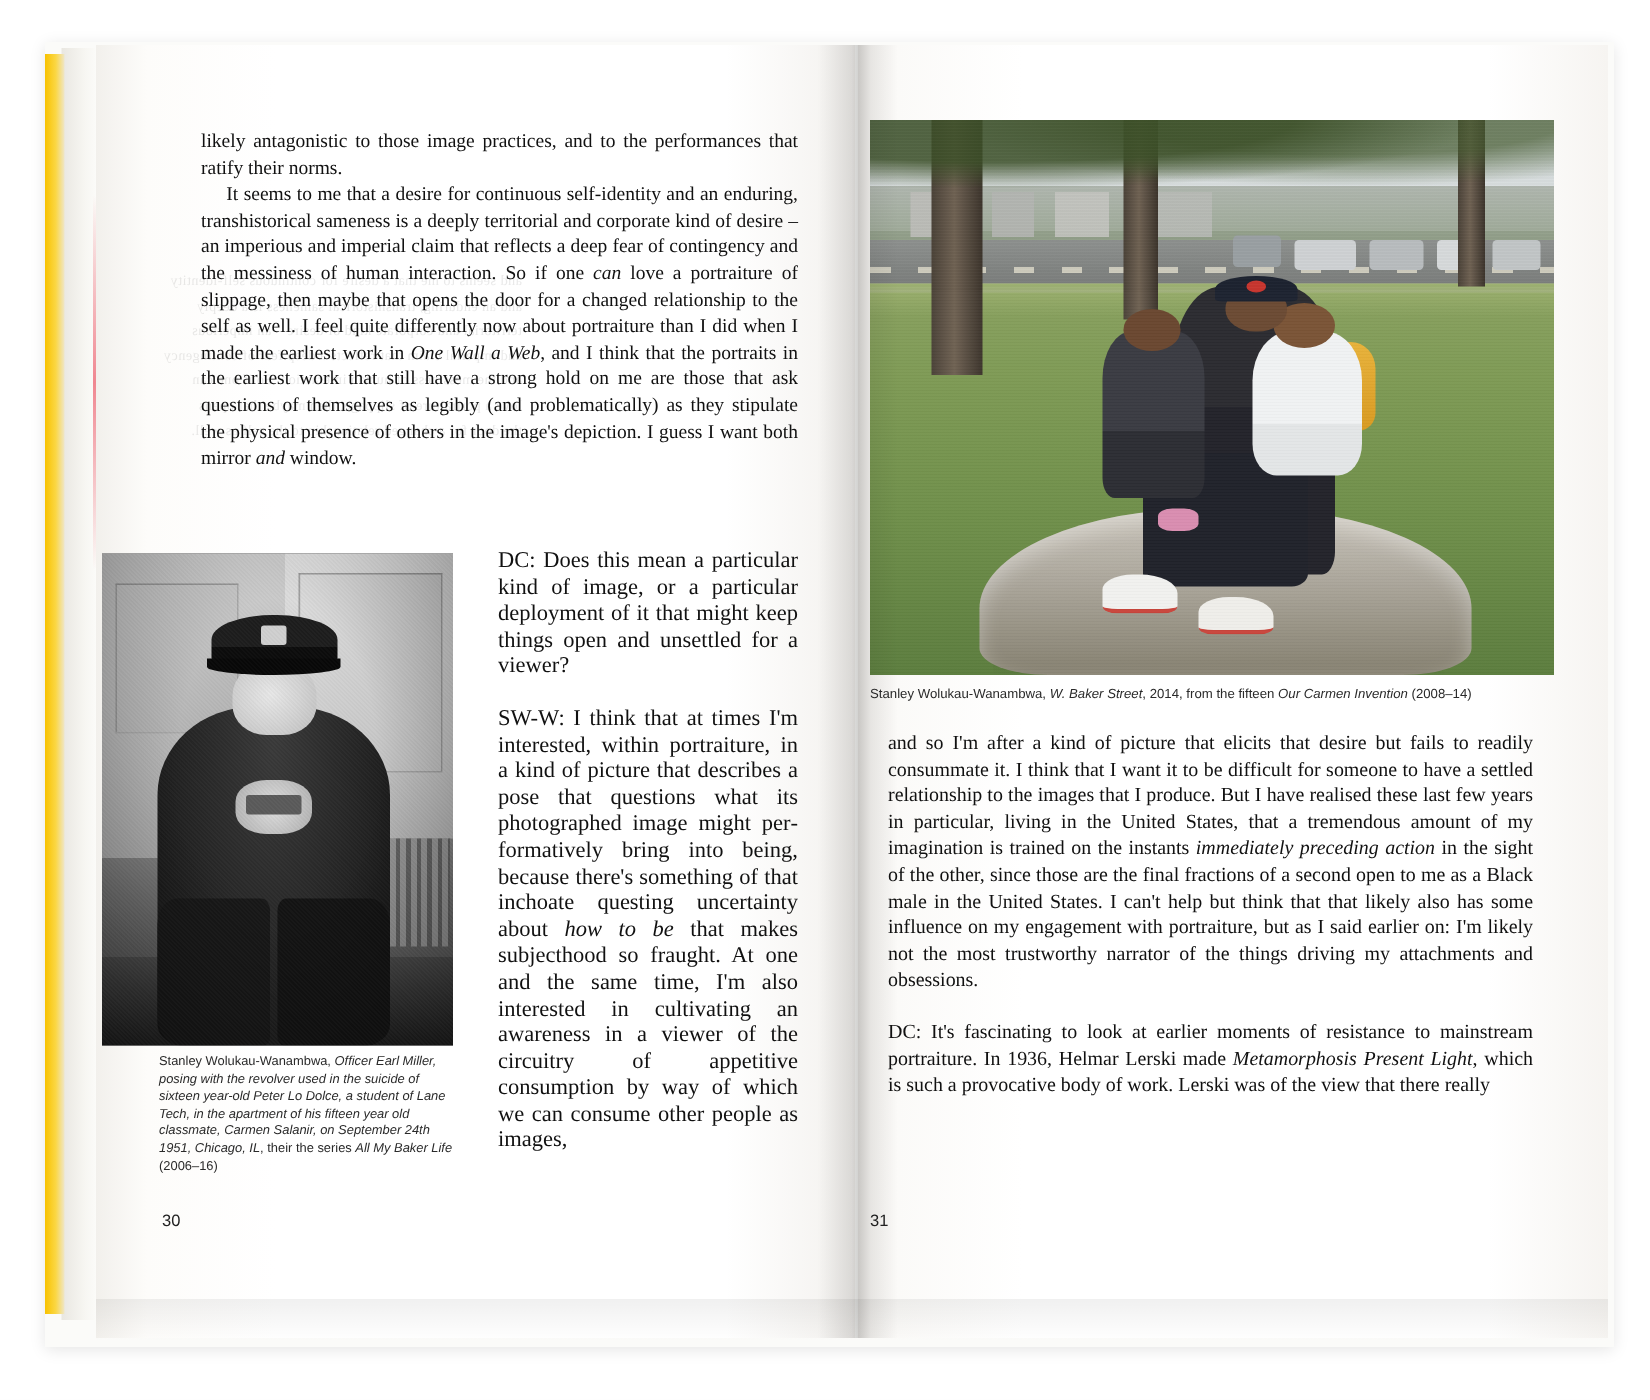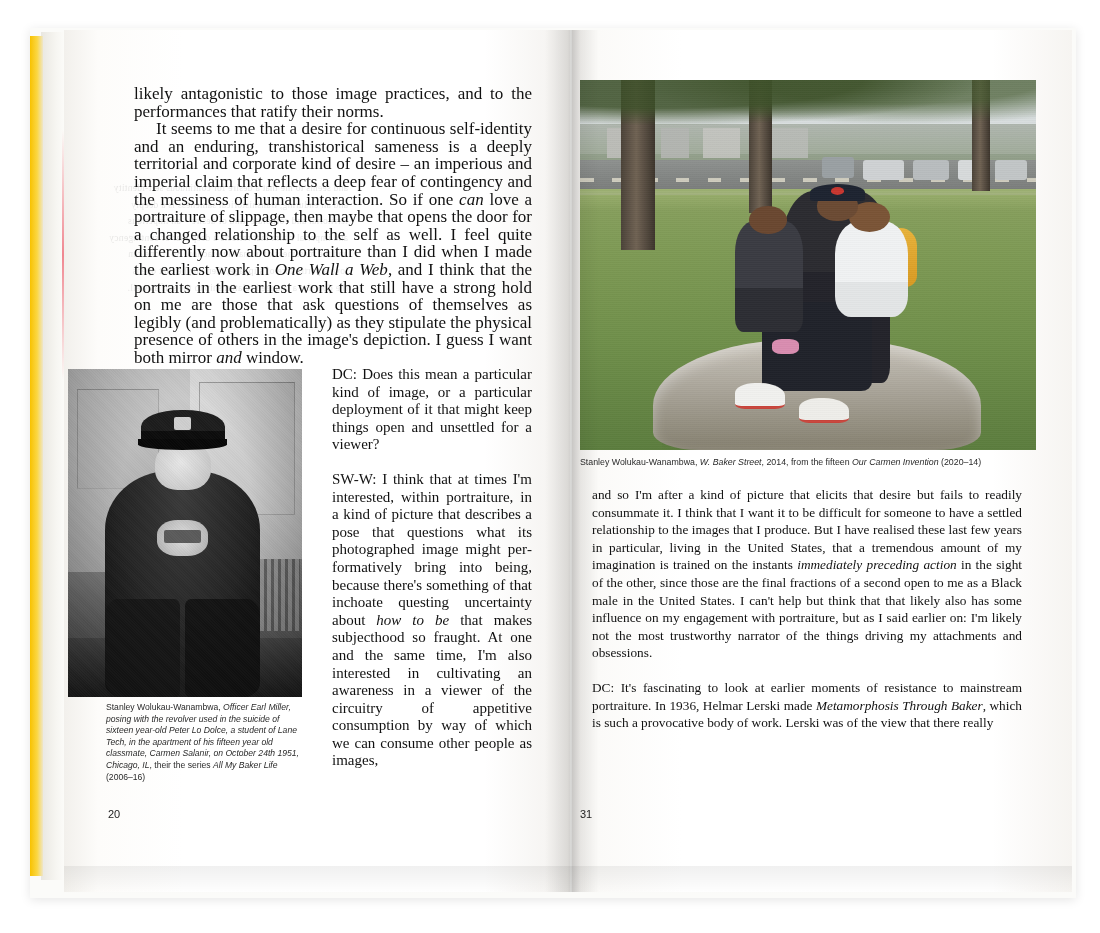--- a/index.html
+++ b/index.html
@@ -104,21 +104,21 @@
     pointer-events: none;
     user-select: none;
   }
 
   
   .lp-col {
     position: absolute;
     left: 134px;
     top: 85px;
     width: 398px;
-    font-size: 17px;
+    font-size: 13px;
     line-height: 17.6px;
     text-align: justify;
     color: #111;
     hyphens: auto;
   }
   .lp-col p { margin: 0; }
   .lp-col p + p { text-indent: 1.3em; }
 
   .lp-photo {
     position: absolute;
@@ -482,29 +482,29 @@
       <div class="bw-capbadge"></div>
       <div class="bw-capbrim"></div>
       <div class="bw-hands"></div>
       <div class="bw-gun"></div>
       <div class="bw-vignette"></div>
       <div class="bw-grain"></div>
     </div>
   </div>
 
   <div class="lp-caption">
-    <span>Stanley Wolukau-Wanambwa, </span><i>Officer Earl Miller, posing with the revolver used in the suicide of sixteen year-old Peter Lo Dolce, a student of Lane Tech, in the apartment of his fifteen year old classmate, Carmen Salanir, on October 24th 1951, Chicago, IL</i><span>, their the series </span><i>All My Baker Life</i><span> (2006–16)</span>
+    <span>Stanley Wolukau-Wanambwa, </span><i>Officer Earl Miller, posing with the revolver used in the suicide of sixteen year-old Peter Lo Dolce, a student of Lane Tech, in the apartment of his fifteen year old classmate, Carmen Salanir, on September 24th 1951, Chicago, IL</i><span>, their the series </span><i>All My Baker Life</i><span> (2006–16)</span>
   </div>
 
   <div class="lp-col2">
     <p>DC: Does this mean a par­ticular kind of image, or a particular deployment of it that might keep things open and unsettled for a viewer?</p>
     <p class="gap">SW-W: I think that at times I'm interested, within por­traiture, in a kind of picture that describes a pose that questions what its photo­graphed image might per­formatively bring into being, because there's something of that inchoate questing uncertainty about <em>how to be</em> that makes subjecthood so fraught. At one and the same time, I'm also interested in cultivating an awareness in a viewer of the circuitry of appetitive consumption by way of which we can con­sume other people as images,</p>
   </div>
 
-  <div class="folio-left">20</div>
+  <div class="folio-left">30</div>
 
   <div class="page page-right"></div>
 
   <div class="rp-photo">
     <div class="cp">
       <div class="cp-sky"></div>
       <div class="cp-far"></div>
       <div class="cp-buildings"></div>
       <div class="cp-road"></div>
       <div class="cp-roadline"></div>
@@ -534,25 +534,25 @@
       <div class="cp-cap"></div>
       <div class="cp-capLogo"></div>
       <div class="cp-shoeK"></div>
       <div class="cp-shoeL"></div>
       <div class="cp-shoeR"></div>
       <div class="cp-grain"></div>
     </div>
   </div>
 
   <div class="rp-caption">
-    <span>Stanley Wolukau-Wanambwa, </span><i>W. Baker Street</i><span>, 2014, from the fifteen </span><i>Our Carmen Invention</i><span> (2020–14)</span>
+    <span>Stanley Wolukau-Wanambwa, </span><i>W. Baker Street</i><span>, 2014, from the fifteen </span><i>Our Carmen Invention</i><span> (2008–14)</span>
   </div>
 
   <div class="rp-col">
     <p>and so I'm after a kind of picture that elicits that desire but fails to readily consummate it. I think that I want it to be dif­ficult for someone to have a settled relationship to the images that I produce. But I have realised these last few years in particular, living in the United States, that a tremendous amount of my imagination is trained on the instants <em>imme­diately preceding action</em> in the sight of the other, since those are the final fractions of a second open to me as a Black male in the United States. I can't help but think that that likely also has some influence on my engagement with portraiture, but as I said earlier on: I'm likely not the most trustworthy nar­rator of the things driving my attachments and obsessions.</p>
-    <p class="gap">DC: It's fascinating to look at earlier moments of resis­tance to mainstream portraiture. In 1936, Helmar Lerski made <em>Metamorphosis Through Baker</em>, which is such a provoca­tive body of work. Lerski was of the view that there really</p>
+    <p class="gap">DC: It's fascinating to look at earlier moments of resis­tance to mainstream portraiture. In 1936, Helmar Lerski made <em>Metamorphosis Present Light</em>, which is such a provoca­tive body of work. Lerski was of the view that there really</p>
   </div>
 
   <div class="folio-right">31</div>
 
   <div class="gutter-shadow"></div>
   <div class="page-bottom-shadow"></div>
 </div>
 
 </body></html>

